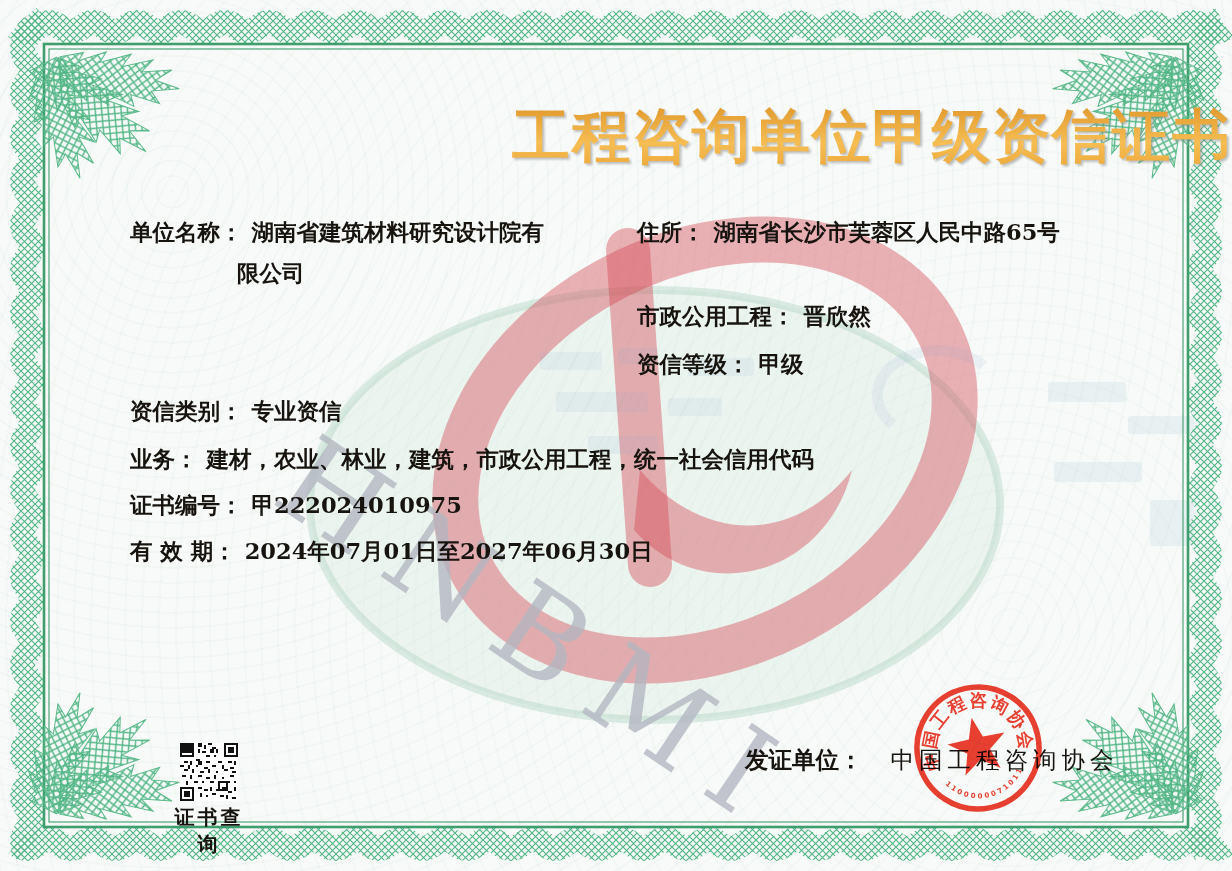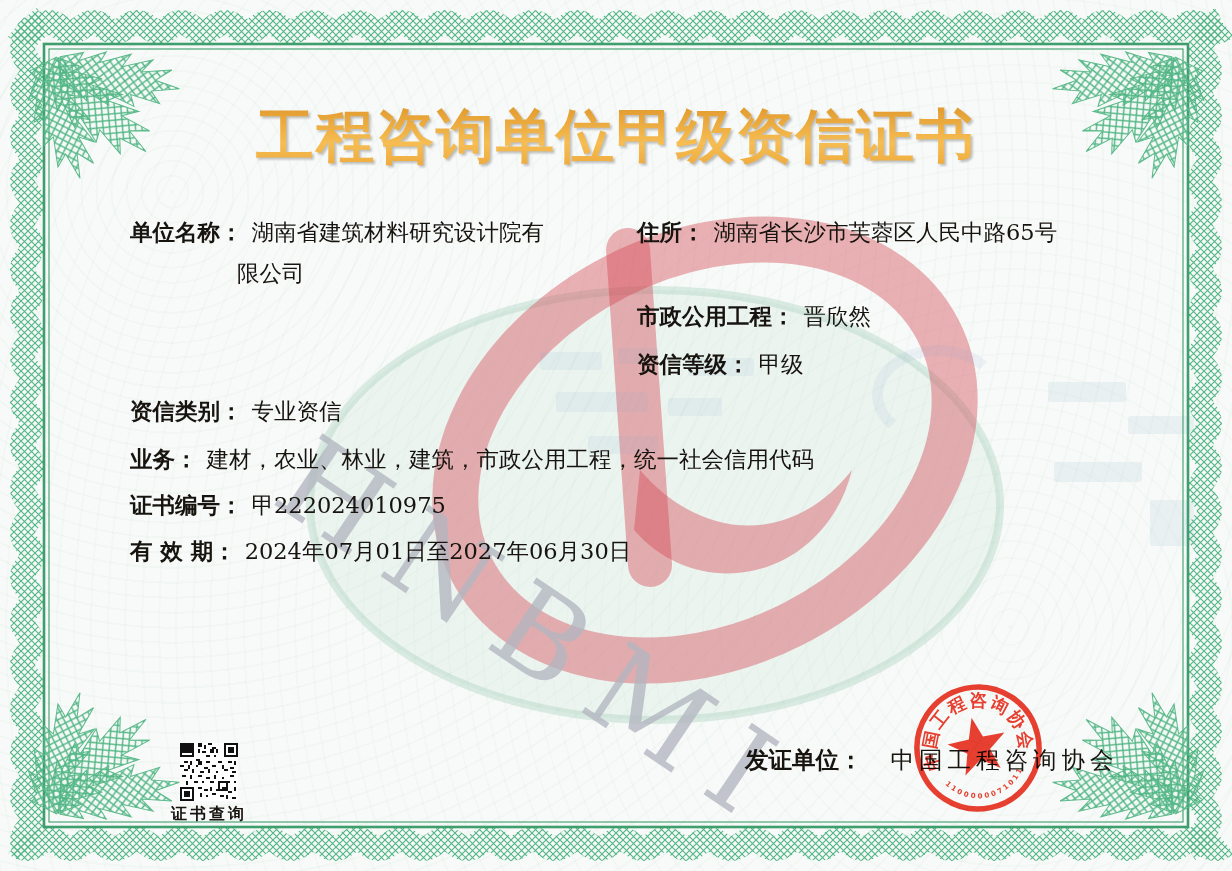--- a/index.html
+++ b/index.html
@@ -16,39 +16,39 @@
   .borderlayer{z-index:2}
   .frag{position:absolute;background:rgba(125,160,200,.11);border-radius:3px;z-index:2;}
   .frag-ring{position:absolute;border:11px solid rgba(125,160,200,.10);border-radius:50%;background:transparent;z-index:2;}
   .hnbmi{
     position:absolute;left:292px;top:398px;z-index:3;white-space:nowrap;
     font-family:"DejaVu Serif","Liberation Serif",serif;font-size:118px;font-weight:400;
     color:#b3b6c0;opacity:.78;letter-spacing:26px;
     transform:rotate(34deg);transform-origin:0 50%;
   }
   .title{
-    position:absolute;left:0;right:0;top:98px;z-index:4;text-align:center;
+    position:absolute;left:0;right:0;top:98px;z-index:4;text-align:right;
     font-family:"DejaVu Sans","Liberation Sans",sans-serif;font-weight:700;
     font-size:58px;letter-spacing:2px;
     background:linear-gradient(180deg,#dd9327 0%,#f6bd52 58%,#eaa336 100%);
     -webkit-background-clip:text;background-clip:text;
     color:#eda437;-webkit-text-fill-color:transparent;
     filter:drop-shadow(2px 2px 1px rgba(140,140,140,.55));
   }
   .row{position:absolute;z-index:4;font-size:22.5px;color:#17130e;white-space:nowrap;line-height:1.3;}
   .row .lbl{font-weight:700;margin-right:9px;}
-  .row .val{font-weight:400;margin-top:46px;}
+  .row .val{font-weight:700;margin-top:46px;}
   .issuer{position:absolute;left:745px;top:744px;z-index:4;font-size:23.5px;color:#17130e;white-space:nowrap;}
   .issuer .lbl{font-weight:700;text-align:center;}
   .issuer .val{font-weight:400;letter-spacing:5px;margin-left:28px;}
   .qr{position:absolute;left:180px;top:743px;width:58px;height:58px;z-index:4;background:#fff;}
   .qr svg{display:block;width:100%;height:100%;}
   .qr-caption{
     position:absolute;left:168px;top:804px;width:82px;z-index:4;text-align:center;
-    font-size:16px;font-weight:700;letter-spacing:3px;color:#17130e;
+    font-size:20px;font-weight:700;letter-spacing:3px;color:#17130e;
   }
   .sealwrap{position:absolute;left:903px;top:673px;width:150px;height:150px;z-index:6;opacity:.92;mix-blend-mode:multiply;}
 </style>
 </head>
 <body>
 
 <div class="page">
 
   <svg class="decor" viewBox="0 0 1232 871">
     <ellipse cx="655" cy="505" rx="345" ry="215" fill="rgba(170,210,190,0.14)" stroke="rgba(150,200,175,0.30)" stroke-width="8"></ellipse>

